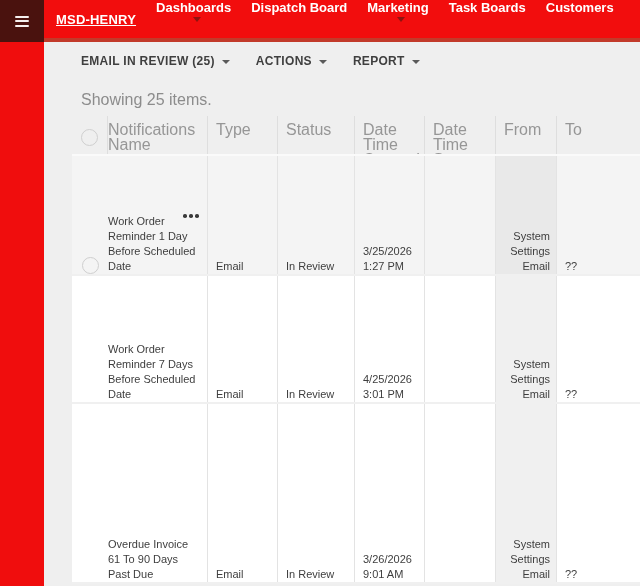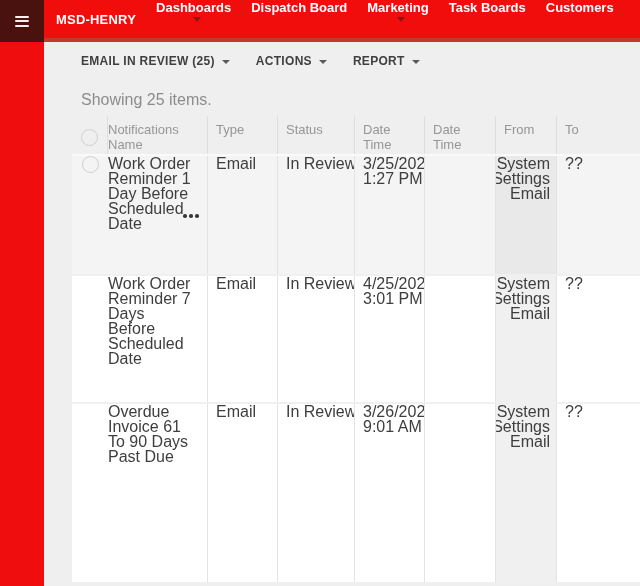--- a/index.html
+++ b/index.html
@@ -16,21 +16,21 @@
     display:flex;align-items:stretch;z-index:5;
   }
   .hamburger{
     width:44px;height:42px;background:#4a120e;flex:0 0 44px;
     display:flex;align-items:center;justify-content:center;cursor:pointer;
   }
   .hamburger .bars{width:14px;height:11px;display:flex;flex-direction:column;justify-content:space-between;}
   .hamburger .bars i{display:block;height:2px;background:#f5efee;border-radius:1px;}
   .brand{
     display:flex;align-items:center;color:#fff;font-weight:700;font-size:13px;
-    padding:0 10px 0 12px;white-space:nowrap;cursor:pointer;letter-spacing:.2px;
+    padding:0 10px 0 12px;white-space:nowrap;cursor:pointer;letter-spacing:.2px;text-decoration:underline;
   }
   .nav-item{
     display:flex;align-items:center;color:#fff;font-weight:600;font-size:13px;
     padding:0 10px;white-space:nowrap;cursor:pointer;flex-direction:column;
   }
   .caret-red{
     width:0;height:0;margin-left:6px;margin-top:2px;
     border-left:4px solid transparent;border-right:4px solid transparent;
     border-top:5px solid #8f1410;
   }
@@ -46,33 +46,33 @@
   .caret-gray{
     width:0;height:0;margin-left:7px;margin-top:1px;
     border-left:4px solid transparent;border-right:4px solid transparent;
     border-top:4px solid #5a5a5a;
   }
   .status-line{margin:11px 0 7px 13px;font-size:16px;color:#8c8c8c;}
   
   .table{margin-left:4px;width:697px;}
   .grid-row{display:grid;grid-template-columns:36px 100px 70px 77px 70px 71px 61px 92px 120px;}
   .c{
-    border-right:1px solid #e3e3e3;display:flex;align-items:flex-start;
-    font-size:16px;color:#3e3e3e;line-height:15px;
+    border-right:1px solid #e3e3e3;display:flex;align-items:flex-end;
+    font-size:11px;color:#3e3e3e;line-height:15px;
     padding:0 8px;overflow:hidden;
   }
   .c.first{border-right:none;padding:0;justify-content:center;}
   .c.name{padding:0 2px 0 0;border-right:1px solid #e3e3e3;position:relative;}
   .c.name .nm{width:88px;margin-left:0;}
   .c.right{justify-content:flex-end;text-align:right;padding:0 6px 0 4px;}
   .c.nowrap{white-space:nowrap;}
   
   .hdr{height:38px;background:#efefef;}
   .hdr .c{
-    align-items:flex-start;padding-top:6px;font-size:13px;color:#969696;
+    align-items:flex-start;padding-top:6px;font-size:16px;color:#969696;
     border-right:1px solid #dedede;cursor:pointer;
   }
   .hdr .c.first{padding-top:4px;align-items:center;cursor:default;}
   .hdr .c.hl{background:#e8e8e8;white-space:nowrap;overflow:visible;padding-left:4px;padding-right:2px;}
   .hdr .c.name{padding:6px 2px 0 0;}
   
   .row{background:#ffffff;border-bottom:2px solid #f0f0f0;cursor:pointer;}
   .row .c.hl{background:#f0f0f0;}
   .row.selected{background:#f4f4f4;border-top:2px solid #fafafa;}
   .row.selected .c.hl{background:#e9e9e9;}

